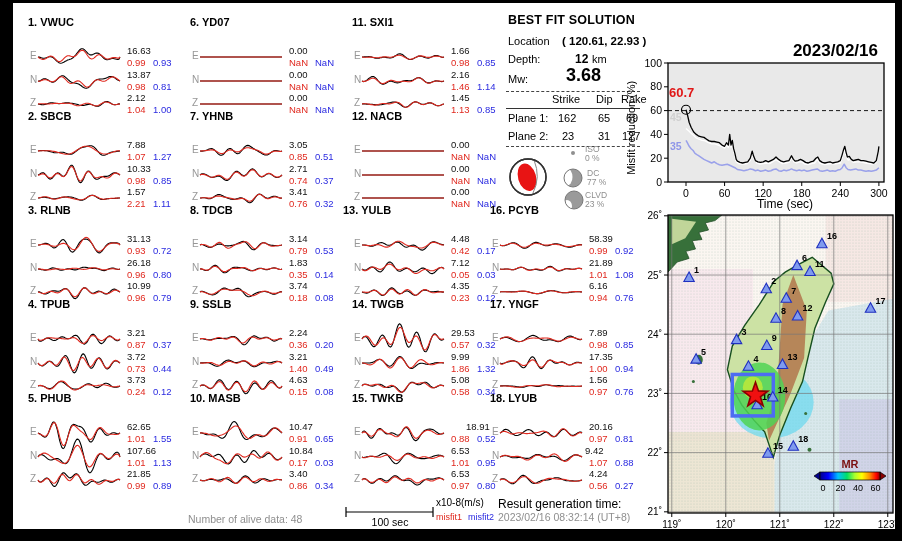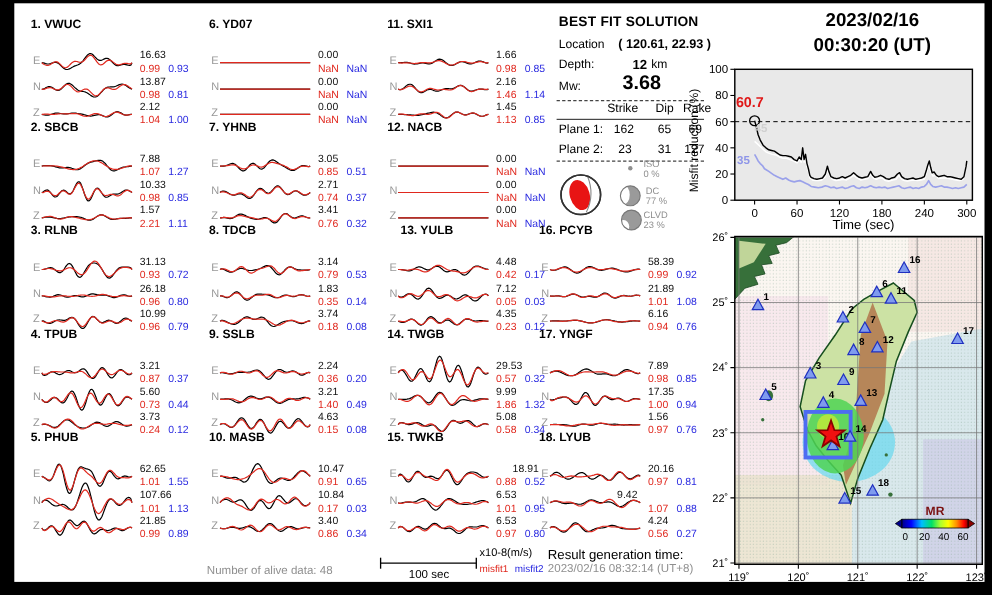--- a/index.html
+++ b/index.html
@@ -4,21 +4,21 @@
 <style>
   html,body{margin:0;padding:0;background:#222;}
   .figure{position:relative;width:902px;height:541px;background:#000;overflow:hidden;
           font-family:"Liberation Sans","DejaVu Sans",sans-serif;-webkit-font-smoothing:antialiased;}
   .inner{position:absolute;left:13px;top:3px;width:882px;height:526px;background:#ffffff;}
   .abs{position:absolute;line-height:1.05;white-space:nowrap;}
   .b{font-weight:bold;}
   .gray{color:#8f8f8f;}
   .red{color:#e0281e;}
   .blue{color:#2a2ae0;}
-  .title-line{font-size:17px;font-weight:bold;color:#000;text-align:center;width:170px;}
+  .title-line{font-size:17px;font-weight:bold;color:#000;text-align:right;width:170px;margin-top:32px;}
   .sol-label{font-size:11px;color:#000;}
   .sol-head{font-size:12.5px;font-weight:bold;letter-spacing:.2px;}
   .dashrule{position:absolute;border-top:1px dashed #444;height:0;}
   .solidrule{position:absolute;border-top:1px solid #333;height:0;}
   .footnote{font-size:10.5px;}
   svg{position:absolute;overflow:visible;}
   .station-title{font-size:11px;font-weight:bold;color:#000;}
   .comp-label{font-size:10px;color:#979797;}
   .amp-num{font-size:9.5px;color:#111;}
   .m-num{font-size:9.5px;}
@@ -142,21 +142,21 @@
           <polyline points="36.0,85.3 37.3,87.7 39.2,91.3 41.1,93.7 43.1,95.5 45.0,98.4 46.9,99.6 48.9,100.8 51.4,102.6 54.0,104.4 56.6,105.6 59.1,106.8 61.7,108.0 64.3,106.8 66.9,108.6 69.4,109.7 72.0,110.3 74.6,109.7 77.2,109.2 79.7,110.3 82.3,111.5 84.9,112.7 87.4,114.5 90.7,115.1 93.9,115.7 97.1,115.1 100.3,113.9 102.9,114.5 105.4,115.7 108.0,115.1 110.6,116.3 113.2,115.7 115.7,115.1 118.3,116.3 120.9,115.7 123.4,114.5 126.0,113.9 128.6,115.7 131.2,116.3 133.7,115.1 136.3,115.7 138.9,115.1 141.5,113.9 144.0,115.1 146.6,115.7 149.2,115.1 151.7,115.7 154.3,115.1 156.9,116.3 159.5,115.7 162.0,115.1 164.6,114.5 167.2,113.9 169.7,115.7 172.3,116.3 174.9,115.7 177.5,115.1 180.0,116.3 182.6,115.7 185.2,116.3 187.7,115.1 190.3,114.5 192.2,112.7 194.2,109.2 196.1,112.7 198.0,114.5 200.6,115.1 203.2,114.5 205.8,113.9 208.3,115.1 210.9,115.1 213.5,115.7 216.0,116.3 218.6,115.7 221.2,116.3 223.8,115.7 226.3,115.1 228.9,112.7" fill="none" stroke="#9aa1ea" stroke-width="1.5" stroke-linejoin="round"></polyline>
           <polyline points="36.0,54.8 37.3,59.2 39.2,67.5 41.1,72.3 43.7,77.0 46.3,79.4 48.9,81.2 51.4,81.8 54.0,82.4 56.6,84.2 59.1,85.9 61.7,86.5 64.3,86.5 66.9,87.1 69.4,87.7 72.0,90.1 74.6,91.3 76.5,87.7 78.4,90.1 79.7,79.4 81.0,90.1 82.3,85.3 83.6,93.7 84.9,98.4 86.2,104.4 87.4,106.2 90.0,107.4 92.6,108.0 95.2,107.4 97.7,106.8 100.3,103.2 102.2,96.1 103.5,100.8 105.4,105.6 108.0,106.8 110.6,107.4 113.2,106.8 115.7,105.6 118.3,106.8 120.9,105.6 123.4,104.4 126.0,102.0 128.6,104.4 131.2,106.2 133.7,106.8 136.3,106.2 138.9,105.6 141.5,100.8 143.4,104.4 145.3,106.2 147.9,105.6 150.5,104.4 153.0,105.6 155.6,107.4 158.2,108.0 160.7,106.8 163.3,106.2 165.9,103.2 167.8,102.0 169.7,105.6 172.3,107.4 174.9,108.0 177.5,107.4 180.0,106.8 182.6,108.0 185.2,107.4 187.7,106.8 190.3,105.6 192.2,99.6 193.5,94.9 194.8,91.3 196.1,97.3 197.4,102.0 199.3,101.4 201.3,104.4 203.2,105.6 205.8,105.0 208.3,104.4 210.9,105.6 213.5,105.6 216.0,106.2 218.6,106.8 221.2,107.4 223.8,108.0 226.3,105.6 228.3,96.1 228.9,91.3" fill="none" stroke="#000000" stroke-width="1.3" stroke-linejoin="round"></polyline>
         </g>
         <circle cx="36" cy="54.766999999999996" r="4.5" fill="none" stroke="#000" stroke-width="1.2"></circle>
         <rect x="18" y="8" width="216" height="119" fill="none" stroke="#000" stroke-width="1.3"></rect>
       </svg>
     </div>
   <div class="abs" style="left:632px;top:122px;transform:rotate(-90deg);transform-origin:center;font-size:11px;width:130px;text-align:center;margin-left:-65px;">Misfit reduction (%)</div>
   <div class="abs" style="left:745px;top:198px;font-size:12px;width:80px;text-align:center;">Time (sec)</div>
   <div class="abs b" style="left:669px;top:86px;font-size:13px;color:#e01818;">60.7</div>
-  <div class="abs b" style="left:670px;top:112px;font-size:10.5px;color:#d0d0d0;padding-left:16px;">45</div>
+  <div class="abs b" style="left:670px;top:112px;font-size:10.5px;color:#d0d0d0;">45</div>
   <div class="abs b" style="left:670px;top:141px;font-size:10.5px;color:#8f96e8;">35</div>
 
   <div id="stations-host">
       <div class="abs station-title" style="left: 28px; top: 17px;">1.  VWUC</div>
       <div class="abs comp-label" style="left: 30px; top: 51px;">E</div>
       <svg width="86" height="30" style="position: absolute; left: 36px; top: 42px;">
         <polyline points="2.0,15.0 3.1,15.1 4.3,15.4 5.4,15.8 6.6,16.1 7.7,16.2 8.8,16.1 10.0,15.8 11.1,15.4 12.3,15.0 13.4,14.7 14.5,14.6 15.7,14.9 16.8,15.4 17.9,16.3 19.1,17.4 20.2,18.5 21.4,19.6 22.5,20.4 23.6,21.0 24.8,21.2 25.9,21.0 27.1,20.6 28.2,20.0 29.3,19.3 30.5,18.7 31.6,18.1 32.8,17.7 33.9,17.3 35.0,16.9 36.2,16.3 37.3,15.5 38.4,14.4 39.6,13.1 40.7,11.5 41.9,10.0 43.0,8.6 44.1,7.5 45.3,6.8 46.4,6.7 47.6,7.1 48.7,8.0 49.8,9.2 51.0,10.4 52.1,11.6 53.3,12.4 54.4,12.9 55.5,12.9 56.7,12.6 57.8,12.1 58.9,11.5 60.1,11.1 61.2,11.0 62.4,11.3 63.5,12.0 64.6,13.0 65.8,14.2 66.9,15.4 68.1,16.5 69.2,17.2 70.3,17.6 71.5,17.7 72.6,17.5 73.8,17.1 74.9,16.8 76.0,16.5 77.2,16.5 78.3,16.7 79.4,17.0 80.6,17.3 81.7,17.5 82.9,17.2 84.0,15.0" fill="none" stroke="#000" stroke-width="1.1" stroke-linejoin="round"></polyline>
         <polyline points="2.0,15.0 3.1,15.9 4.3,16.6 5.4,17.1 6.6,17.5 7.7,17.5 8.8,17.1 10.0,16.5 11.1,15.8 12.3,15.0 13.4,14.4 14.5,14.1 15.7,14.2 16.8,14.7 17.9,15.6 19.1,16.8 20.2,17.9 21.4,18.9 22.5,19.5 23.6,19.6 24.8,19.3 25.9,18.5 27.1,17.4 28.2,16.2 29.3,15.1 30.5,14.3 31.6,13.8 32.8,13.7 33.9,13.9 35.0,14.3 36.2,14.6 37.3,14.7 38.4,14.4 39.6,13.8 40.7,12.8 41.9,11.5 43.0,10.2 44.1,9.1 45.3,8.4 46.4,8.2 47.6,8.6 48.7,9.6 49.8,11.0 51.0,12.7 52.1,14.3 53.3,15.7 54.4,16.6 55.5,17.0 56.7,16.8 57.8,16.1 58.9,15.2 60.1,14.2 61.2,13.3 62.4,12.8 63.5,12.6 64.6,12.9 65.8,13.6 66.9,14.5 68.1,15.4 69.2,16.2 70.3,16.8 71.5,17.0 72.6,16.9 73.8,16.6 74.9,16.2 76.0,15.9 77.2,15.6 78.3,15.5 79.4,15.6 80.6,15.9 81.7,16.1 82.9,16.1 84.0,15.0" fill="none" stroke="#e0281e" stroke-width="1.1" stroke-linejoin="round"></polyline>
       </svg>
       <div class="abs amp-num" style="left: 127px; top: 46px;">16.63</div>
@@ -235,21 +235,21 @@
         <polyline points="2.0,15.0 3.1,16.1 4.3,16.3 5.4,16.2 6.6,15.9 7.7,15.4 8.8,14.9 10.0,14.5 11.1,14.1 12.3,13.9 13.4,13.8 14.5,13.8 15.7,13.9 16.8,14.0 17.9,14.1 19.1,14.2 20.2,14.2 21.4,14.2 22.5,14.2 23.6,14.3 24.8,14.4 25.9,14.6 27.1,14.7 28.2,14.9 29.3,15.0 30.5,15.0 31.6,14.9 32.8,14.6 33.9,14.3 35.0,13.9 36.2,13.7 37.3,13.6 38.4,13.7 39.6,14.2 40.7,15.0 41.9,15.9 43.0,17.0 44.1,18.0 45.3,18.9 46.4,19.3 47.6,19.4 48.7,18.9 49.8,18.0 51.0,16.8 52.1,15.3 53.3,13.9 54.4,12.7 55.5,11.9 56.7,11.5 57.8,11.7 58.9,12.3 60.1,13.2 61.2,14.3 62.4,15.3 63.5,16.1 64.6,16.5 65.8,16.6 66.9,16.2 68.1,15.6 69.2,14.8 70.3,13.9 71.5,13.2 72.6,12.7 73.8,12.6 74.9,12.8 76.0,13.3 77.2,14.0 78.3,14.7 79.4,15.4 80.6,15.8 81.7,16.0 82.9,15.8 84.0,15.0" fill="none" stroke="#e0281e" stroke-width="1.1" stroke-linejoin="round"></polyline>
       </svg>
       <div class="abs amp-num" style="left: 127px; top: 328px;">3.21</div>
       <div class="abs m-num red" style="left: 127px; top: 340px;">0.87</div>
       <div class="abs m-num blue" style="left: 153px; top: 340px;">0.37</div>
       <div class="abs comp-label" style="left: 30px; top: 356.5px;">N</div>
       <svg width="86" height="30" style="position: absolute; left: 36px; top: 347.5px;">
         <polyline points="2.0,15.0 3.1,16.4 4.3,17.3 5.4,17.8 6.6,17.9 7.7,17.4 8.8,16.6 10.0,15.6 11.1,14.5 12.3,13.7 13.4,13.3 14.5,13.4 15.7,14.0 16.8,15.0 17.9,16.3 19.1,17.4 20.2,18.2 21.4,18.3 22.5,17.7 23.6,16.3 24.8,14.3 25.9,12.0 27.1,9.8 28.2,8.2 29.3,7.5 30.5,8.0 31.6,9.7 32.8,12.4 33.9,15.8 35.0,19.3 36.2,22.3 37.3,24.3 38.4,24.9 39.6,24.0 40.7,21.7 41.9,18.4 43.0,14.5 44.1,10.8 45.3,7.9 46.4,6.1 47.6,5.9 48.7,7.1 49.8,9.5 51.0,12.5 52.1,15.6 53.3,18.2 54.4,19.9 55.5,20.3 56.7,19.5 57.8,17.7 58.9,15.4 60.1,13.0 61.2,11.1 62.4,10.0 63.5,9.9 64.6,10.9 65.8,12.8 66.9,15.1 68.1,17.5 69.2,19.4 70.3,20.6 71.5,20.9 72.6,20.3 73.8,19.1 74.9,17.4 76.0,15.7 77.2,14.2 78.3,13.2 79.4,12.8 80.6,13.0 81.7,13.5 82.9,14.2 84.0,15.0" fill="none" stroke="#000" stroke-width="1.1" stroke-linejoin="round"></polyline>
         <polyline points="2.0,15.0 3.1,16.5 4.3,17.3 5.4,17.6 6.6,17.4 7.7,16.8 8.8,15.8 10.0,14.8 11.1,13.9 12.3,13.3 13.4,13.3 14.5,13.7 15.7,14.5 16.8,15.6 17.9,16.5 19.1,17.1 20.2,17.2 21.4,16.7 22.5,15.6 23.6,14.0 24.8,12.2 25.9,10.6 27.1,9.4 28.2,9.0 29.3,9.5 30.5,10.8 31.6,13.0 32.8,15.5 33.9,18.2 35.0,20.5 36.2,22.0 37.3,22.6 38.4,22.2 39.6,20.7 40.7,18.5 41.9,15.9 43.0,13.3 44.1,11.2 45.3,9.8 46.4,9.4 47.6,10.0 48.7,11.4 49.8,13.3 51.0,15.3 52.1,17.1 53.3,18.3 54.4,18.7 55.5,18.2 56.7,17.0 57.8,15.3 58.9,13.4 60.1,11.7 61.2,10.6 62.4,10.2 63.5,10.7 64.6,11.9 65.8,13.7 66.9,15.8 68.1,17.7 69.2,19.2 70.3,20.1 71.5,20.1 72.6,19.5 73.8,18.2 74.9,16.6 76.0,15.0 77.2,13.6 78.3,12.7 79.4,12.4 80.6,12.6 81.7,13.2 82.9,14.1 84.0,15.0" fill="none" stroke="#e0281e" stroke-width="1.1" stroke-linejoin="round"></polyline>
       </svg>
-      <div class="abs amp-num" style="left: 127px; top: 351.5px;">5.60</div>
+      <div class="abs amp-num" style="left: 127px; top: 351.5px;">3.72</div>
       <div class="abs m-num red" style="left: 127px; top: 363.5px;">0.73</div>
       <div class="abs m-num blue" style="left: 153px; top: 363.5px;">0.44</div>
       <div class="abs comp-label" style="left: 30px; top: 380px;">Z</div>
       <svg width="86" height="30" style="position: absolute; left: 36px; top: 371px;">
         <polyline points="2.0,15.0 3.1,14.8 4.3,14.7 5.4,14.8 6.6,15.0 7.7,15.3 8.8,15.8 10.0,16.4 11.1,16.9 12.3,17.4 13.4,17.6 14.5,17.5 15.7,17.1 16.8,16.4 17.9,15.4 19.1,14.3 20.2,13.2 21.4,12.2 22.5,11.3 23.6,10.8 24.8,10.6 25.9,10.8 27.1,11.3 28.2,12.0 29.3,12.9 30.5,13.8 31.6,14.8 32.8,15.6 33.9,16.3 35.0,16.9 36.2,17.4 37.3,17.8 38.4,18.0 39.6,18.1 40.7,18.1 41.9,17.9 43.0,17.6 44.1,17.2 45.3,16.6 46.4,15.8 47.6,15.0 48.7,14.2 49.8,13.5 51.0,13.0 52.1,12.8 53.3,12.9 54.4,13.2 55.5,13.8 56.7,14.6 57.8,15.3 58.9,16.0 60.1,16.4 61.2,16.6 62.4,16.4 63.5,15.8 64.6,15.1 65.8,14.2 66.9,13.4 68.1,12.7 69.2,12.3 70.3,12.3 71.5,12.5 72.6,13.1 73.8,13.8 74.9,14.6 76.0,15.4 77.2,15.9 78.3,16.3 79.4,16.3 80.6,16.2 81.7,15.9 82.9,15.6 84.0,15.0" fill="none" stroke="#000" stroke-width="1.1" stroke-linejoin="round"></polyline>
         <polyline points="2.0,15.0 3.1,14.5 4.3,14.4 5.4,14.6 6.6,14.9 7.7,15.4 8.8,16.1 10.0,16.8 11.1,17.5 12.3,17.9 13.4,18.2 14.5,18.1 15.7,17.7 16.8,17.0 17.9,16.0 19.1,14.8 20.2,13.6 21.4,12.4 22.5,11.3 23.6,10.5 24.8,10.1 25.9,10.0 27.1,10.2 28.2,10.8 29.3,11.7 30.5,12.8 31.6,14.1 32.8,15.3 33.9,16.4 35.0,17.4 36.2,18.2 37.3,18.7 38.4,19.0 39.6,18.9 40.7,18.6 41.9,18.1 43.0,17.5 44.1,16.8 45.3,16.1 46.4,15.4 47.6,14.8 48.7,14.3 49.8,14.0 51.0,13.8 52.1,13.8 53.3,13.9 54.4,14.0 55.5,14.3 56.7,14.4 57.8,14.6 58.9,14.7 60.1,14.7 61.2,14.6 62.4,14.4 63.5,14.2 64.6,14.0 65.8,13.9 66.9,13.8 68.1,13.8 69.2,14.0 70.3,14.2 71.5,14.5 72.6,14.8 73.8,15.1 74.9,15.4 76.0,15.6 77.2,15.7 78.3,15.7 79.4,15.7 80.6,15.6 81.7,15.4 82.9,15.2 84.0,15.0" fill="none" stroke="#e0281e" stroke-width="1.1" stroke-linejoin="round"></polyline>
       </svg>
       <div class="abs amp-num" style="left: 127px; top: 375px;">3.73</div>
       <div class="abs m-num red" style="left: 127px; top: 387px;">0.24</div>
       <div class="abs m-num blue" style="left: 153px; top: 387px;">0.12</div>
@@ -446,21 +446,21 @@
       <div class="abs m-num red" style="left: 451px; top: 175.5px;">NaN</div>
       <div class="abs m-num blue" style="left: 477px; top: 175.5px;">NaN</div>
       <div class="abs comp-label" style="left: 354px; top: 192px;">Z</div>
       <svg width="86" height="30" style="position: absolute; left: 360px; top: 183px;">
         <polyline points="2.0,15.0 3.1,15.0 4.3,15.0 5.4,15.0 6.6,15.0 7.7,15.0 8.8,15.0 10.0,15.0 11.1,15.0 12.3,15.0 13.4,15.0 14.5,15.0 15.7,15.0 16.8,15.0 17.9,15.0 19.1,15.0 20.2,15.0 21.4,15.0 22.5,15.0 23.6,15.0 24.8,15.0 25.9,15.0 27.1,15.0 28.2,15.0 29.3,15.0 30.5,15.0 31.6,15.0 32.8,15.0 33.9,15.0 35.0,15.0 36.2,15.0 37.3,15.0 38.4,15.0 39.6,15.0 40.7,15.0 41.9,15.0 43.0,15.0 44.1,15.0 45.3,15.0 46.4,15.0 47.6,15.0 48.7,15.0 49.8,15.0 51.0,15.0 52.1,15.0 53.3,15.0 54.4,15.0 55.5,15.0 56.7,15.0 57.8,15.0 58.9,15.0 60.1,15.0 61.2,15.0 62.4,15.0 63.5,15.0 64.6,15.0 65.8,15.0 66.9,15.0 68.1,15.0 69.2,15.0 70.3,15.0 71.5,15.0 72.6,15.0 73.8,15.0 74.9,15.0 76.0,15.0 77.2,15.0 78.3,15.0 79.4,15.0 80.6,15.0 81.7,15.0 82.9,15.0 84.0,15.0" fill="none" stroke="#000" stroke-width="1.1" stroke-linejoin="round"></polyline>
         <polyline points="2.0,15.0 3.1,15.0 4.3,15.0 5.4,15.0 6.6,15.0 7.7,15.0 8.8,15.0 10.0,15.0 11.1,15.0 12.3,15.0 13.4,15.0 14.5,15.0 15.7,15.0 16.8,15.0 17.9,15.0 19.1,15.0 20.2,15.0 21.4,15.0 22.5,15.0 23.6,15.0 24.8,15.0 25.9,15.0 27.1,15.0 28.2,15.0 29.3,15.0 30.5,15.0 31.6,15.0 32.8,15.0 33.9,15.0 35.0,15.0 36.2,15.0 37.3,15.0 38.4,15.0 39.6,15.0 40.7,15.0 41.9,15.0 43.0,15.0 44.1,15.0 45.3,15.0 46.4,15.0 47.6,15.0 48.7,15.0 49.8,15.0 51.0,15.0 52.1,15.0 53.3,15.0 54.4,15.0 55.5,15.0 56.7,15.0 57.8,15.0 58.9,15.0 60.1,15.0 61.2,15.0 62.4,15.0 63.5,15.0 64.6,15.0 65.8,15.0 66.9,15.0 68.1,15.0 69.2,15.0 70.3,15.0 71.5,15.0 72.6,15.0 73.8,15.0 74.9,15.0 76.0,15.0 77.2,15.0 78.3,15.0 79.4,15.0 80.6,15.0 81.7,15.0 82.9,15.0 84.0,15.0" fill="none" stroke="#e0281e" stroke-width="1.1" stroke-linejoin="round"></polyline>
       </svg>
       <div class="abs amp-num" style="left: 451px; top: 187px;">0.00</div>
       <div class="abs m-num red" style="left: 451px; top: 199px;">NaN</div>
       <div class="abs m-num blue" style="left: 477px; top: 199px;">NaN</div>
-      <div class="abs station-title" style="left: 364px; top: 205px; text-align: center;">13.  YULB</div>
+      <div class="abs station-title" style="left: 343px; top: 205px; text-align: center;">13.  YULB</div>
       <div class="abs comp-label" style="left: 354px; top: 239px;">E</div>
       <svg width="86" height="30" style="position: absolute; left: 360px; top: 230px;">
         <polyline points="2.0,15.0 3.1,15.0 4.3,15.0 5.4,15.1 6.6,15.3 7.7,15.5 8.8,15.8 10.0,16.1 11.1,16.3 12.3,16.2 13.4,16.0 14.5,15.6 15.7,15.0 16.8,14.3 17.9,13.6 19.1,13.0 20.2,12.7 21.4,12.6 22.5,12.8 23.6,13.2 24.8,13.8 25.9,14.4 27.1,14.9 28.2,15.3 29.3,15.3 30.5,15.1 31.6,14.6 32.8,13.9 33.9,13.2 35.0,12.5 36.2,12.1 37.3,12.0 38.4,12.2 39.6,12.8 40.7,13.7 41.9,14.6 43.0,15.6 44.1,16.4 45.3,17.0 46.4,17.2 47.6,17.0 48.7,16.6 49.8,16.1 51.0,15.6 52.1,15.2 53.3,15.0 54.4,15.2 55.5,15.7 56.7,16.6 57.8,17.5 58.9,18.5 60.1,19.4 61.2,19.9 62.4,20.1 63.5,19.8 64.6,19.0 65.8,18.0 66.9,16.7 68.1,15.3 69.2,14.1 70.3,13.0 71.5,12.3 72.6,11.9 73.8,11.8 74.9,11.9 76.0,12.3 77.2,12.8 78.3,13.2 79.4,13.7 80.6,14.1 81.7,14.4 82.9,14.6 84.0,15.0" fill="none" stroke="#000" stroke-width="1.1" stroke-linejoin="round"></polyline>
         <polyline points="2.0,15.0 3.1,15.0 4.3,15.1 5.4,15.3 6.6,15.4 7.7,15.6 8.8,15.6 10.0,15.7 11.1,15.6 12.3,15.4 13.4,15.2 14.5,14.9 15.7,14.7 16.8,14.6 17.9,14.6 19.1,14.8 20.2,15.1 21.4,15.5 22.5,16.0 23.6,16.5 24.8,16.9 25.9,17.1 27.1,17.1 28.2,16.9 29.3,16.5 30.5,15.8 31.6,15.0 32.8,14.0 33.9,13.1 35.0,12.3 36.2,11.7 37.3,11.3 38.4,11.2 39.6,11.3 40.7,11.7 41.9,12.3 43.0,13.0 44.1,13.7 45.3,14.4 46.4,15.0 47.6,15.5 48.7,15.8 49.8,16.1 51.0,16.2 52.1,16.4 53.3,16.5 54.4,16.7 55.5,16.9 56.7,17.2 57.8,17.5 58.9,17.8 60.1,18.0 61.2,18.0 62.4,17.9 63.5,17.6 64.6,17.1 65.8,16.4 66.9,15.6 68.1,14.8 69.2,14.0 70.3,13.2 71.5,12.7 72.6,12.4 73.8,12.3 74.9,12.4 76.0,12.7 77.2,13.1 78.3,13.6 79.4,14.1 80.6,14.5 81.7,14.9 82.9,15.0 84.0,15.0" fill="none" stroke="#e0281e" stroke-width="1.1" stroke-linejoin="round"></polyline>
       </svg>
       <div class="abs amp-num" style="left: 451px; top: 234px;">4.48</div>
       <div class="abs m-num red" style="left: 451px; top: 246px;">0.42</div>
       <div class="abs m-num blue" style="left: 477px; top: 246px;">0.17</div>
       <div class="abs comp-label" style="left: 354px; top: 262.5px;">N</div>
       <svg width="86" height="30" style="position: absolute; left: 360px; top: 253.5px;">
@@ -585,21 +585,21 @@
         <polyline points="2.0,15.0 3.1,14.3 4.3,13.8 5.4,13.5 6.6,13.4 7.7,13.6 8.8,14.1 10.0,14.6 11.1,15.1 12.3,15.6 13.4,15.9 14.5,15.9 15.7,15.8 16.8,15.6 17.9,15.3 19.1,15.0 20.2,14.8 21.4,14.7 22.5,14.8 23.6,14.9 24.8,15.1 25.9,15.3 27.1,15.5 28.2,15.6 29.3,15.6 30.5,15.5 31.6,15.4 32.8,15.3 33.9,15.2 35.0,15.1 36.2,15.0 37.3,14.9 38.4,14.8 39.6,14.5 40.7,14.2 41.9,13.9 43.0,13.5 44.1,13.2 45.3,13.1 46.4,13.2 47.6,13.6 48.7,14.2 49.8,15.1 51.0,16.2 52.1,17.2 53.3,18.1 54.4,18.7 55.5,18.8 56.7,18.5 57.8,17.6 58.9,16.4 60.1,15.0 61.2,13.5 62.4,12.2 63.5,11.2 64.6,10.7 65.8,10.8 66.9,11.4 68.1,12.3 69.2,13.6 70.3,14.9 71.5,16.2 72.6,17.2 73.8,17.8 74.9,18.0 76.0,17.8 77.2,17.3 78.3,16.6 79.4,15.8 80.6,15.1 81.7,14.6 82.9,14.5 84.0,15.0" fill="none" stroke="#e0281e" stroke-width="1.1" stroke-linejoin="round"></polyline>
       </svg>
       <div class="abs amp-num" style="left: 589px; top: 422px;">20.16</div>
       <div class="abs m-num red" style="left: 589px; top: 434px;">0.97</div>
       <div class="abs m-num blue" style="left: 615px; top: 434px;">0.81</div>
       <div class="abs comp-label" style="left: 492px; top: 450.5px;">N</div>
       <svg width="86" height="30" style="position: absolute; left: 498px; top: 441.5px;">
         <polyline points="2.0,15.0 3.1,14.5 4.3,14.1 5.4,13.8 6.6,13.6 7.7,13.6 8.8,13.8 10.0,14.2 11.1,14.6 12.3,15.1 13.4,15.5 14.5,15.7 15.7,15.8 16.8,15.8 17.9,15.7 19.1,15.6 20.2,15.5 21.4,15.4 22.5,15.4 23.6,15.6 24.8,15.8 25.9,16.0 27.1,16.3 28.2,16.4 29.3,16.4 30.5,16.3 31.6,15.9 32.8,15.4 33.9,14.8 35.0,14.1 36.2,13.5 37.3,12.9 38.4,12.6 39.6,12.5 40.7,12.6 41.9,12.8 43.0,13.3 44.1,13.8 45.3,14.2 46.4,14.6 47.6,14.9 48.7,15.0 49.8,15.0 51.0,14.8 52.1,14.6 53.3,14.4 54.4,14.2 55.5,14.2 56.7,14.4 57.8,14.8 58.9,15.3 60.1,16.0 61.2,16.7 62.4,17.4 63.5,17.9 64.6,18.3 65.8,18.5 66.9,18.3 68.1,18.0 69.2,17.4 70.3,16.6 71.5,15.8 72.6,14.9 73.8,14.2 74.9,13.6 76.0,13.1 77.2,12.9 78.3,12.9 79.4,13.1 80.6,13.4 81.7,13.9 82.9,14.3 84.0,15.0" fill="none" stroke="#000" stroke-width="1.1" stroke-linejoin="round"></polyline>
         <polyline points="2.0,15.0 3.1,14.4 4.3,13.9 5.4,13.6 6.6,13.3 7.7,13.3 8.8,13.5 10.0,13.7 11.1,14.0 12.3,14.3 13.4,14.5 14.5,14.6 15.7,14.6 16.8,14.5 17.9,14.4 19.1,14.4 20.2,14.4 21.4,14.7 22.5,15.1 23.6,15.6 24.8,16.2 25.9,16.9 27.1,17.5 28.2,17.9 29.3,18.0 30.5,17.9 31.6,17.5 32.8,16.8 33.9,16.0 35.0,15.1 36.2,14.3 37.3,13.6 38.4,13.2 39.6,13.1 40.7,13.2 41.9,13.6 43.0,14.1 44.1,14.7 45.3,15.2 46.4,15.5 47.6,15.6 48.7,15.5 49.8,15.0 51.0,14.4 52.1,13.6 53.3,12.9 54.4,12.3 55.5,12.0 56.7,11.9 57.8,12.3 58.9,12.9 60.1,13.9 61.2,15.1 62.4,16.3 63.5,17.5 64.6,18.4 65.8,19.1 66.9,19.4 68.1,19.3 69.2,18.8 70.3,18.0 71.5,17.0 72.6,15.9 73.8,14.9 74.9,14.0 76.0,13.3 77.2,12.9 78.3,12.7 79.4,12.9 80.6,13.2 81.7,13.7 82.9,14.2 84.0,15.0" fill="none" stroke="#e0281e" stroke-width="1.1" stroke-linejoin="round"></polyline>
       </svg>
-      <div class="abs amp-num" style="left: 561px; top: 445.5px;">9.42</div>
+      <div class="abs amp-num" style="left: 585px; top: 445.5px;">9.42</div>
       <div class="abs m-num red" style="left: 589px; top: 457.5px;">1.07</div>
       <div class="abs m-num blue" style="left: 615px; top: 457.5px;">0.88</div>
       <div class="abs comp-label" style="left: 492px; top: 474px;">Z</div>
       <svg width="86" height="30" style="position: absolute; left: 498px; top: 465px;">
         <polyline points="2.0,15.0 3.1,14.0 4.3,13.7 5.4,13.7 6.6,14.1 7.7,14.6 8.8,15.5 10.0,16.4 11.1,17.3 12.3,18.1 13.4,18.6 14.5,18.8 15.7,18.6 16.8,17.9 17.9,16.9 19.1,15.6 20.2,14.2 21.4,12.8 22.5,11.6 23.6,10.7 24.8,10.3 25.9,10.4 27.1,10.9 28.2,11.8 29.3,13.1 30.5,14.4 31.6,15.7 32.8,16.9 33.9,17.8 35.0,18.3 36.2,18.4 37.3,18.3 38.4,17.9 39.6,17.3 40.7,16.7 41.9,16.2 43.0,15.7 44.1,15.4 45.3,15.2 46.4,15.1 47.6,15.1 48.7,15.0 49.8,14.9 51.0,14.7 52.1,14.4 53.3,14.0 54.4,13.6 55.5,13.2 56.7,12.9 57.8,12.7 58.9,12.7 60.1,12.8 61.2,13.1 62.4,13.5 63.5,14.0 64.6,14.4 65.8,14.9 66.9,15.3 68.1,15.6 69.2,15.7 70.3,15.8 71.5,15.9 72.6,15.9 73.8,15.9 74.9,15.9 76.0,16.0 77.2,16.0 78.3,16.0 79.4,16.0 80.6,15.9 81.7,15.7 82.9,15.4 84.0,15.0" fill="none" stroke="#000" stroke-width="1.1" stroke-linejoin="round"></polyline>
         <polyline points="2.0,15.0 3.1,14.2 4.3,14.0 5.4,14.2 6.6,14.5 7.7,15.0 8.8,15.6 10.0,16.3 11.1,16.9 12.3,17.3 13.4,17.6 14.5,17.7 15.7,17.5 16.8,17.1 17.9,16.4 19.1,15.6 20.2,14.7 21.4,13.8 22.5,12.9 23.6,12.2 24.8,11.8 25.9,11.6 27.1,11.7 28.2,12.0 29.3,12.6 30.5,13.4 31.6,14.4 32.8,15.3 33.9,16.3 35.0,17.1 36.2,17.7 37.3,18.1 38.4,18.3 39.6,18.3 40.7,18.0 41.9,17.5 43.0,16.9 44.1,16.2 45.3,15.5 46.4,14.9 47.6,14.3 48.7,13.9 49.8,13.6 51.0,13.4 52.1,13.4 53.3,13.4 54.4,13.5 55.5,13.6 56.7,13.8 57.8,13.9 58.9,14.0 60.1,14.1 61.2,14.1 62.4,14.2 63.5,14.2 64.6,14.3 65.8,14.4 66.9,14.5 68.1,14.7 69.2,15.0 70.3,15.2 71.5,15.5 72.6,15.8 73.8,16.0 74.9,16.2 76.0,16.3 77.2,16.3 78.3,16.2 79.4,16.0 80.6,15.8 81.7,15.6 82.9,15.3 84.0,15.0" fill="none" stroke="#e0281e" stroke-width="1.1" stroke-linejoin="round"></polyline>
       </svg>
       <div class="abs amp-num" style="left: 589px; top: 469px;">4.24</div>
       <div class="abs m-num red" style="left: 589px; top: 481px;">0.56</div>
       <div class="abs m-num blue" style="left: 615px; top: 481px;">0.27</div>

